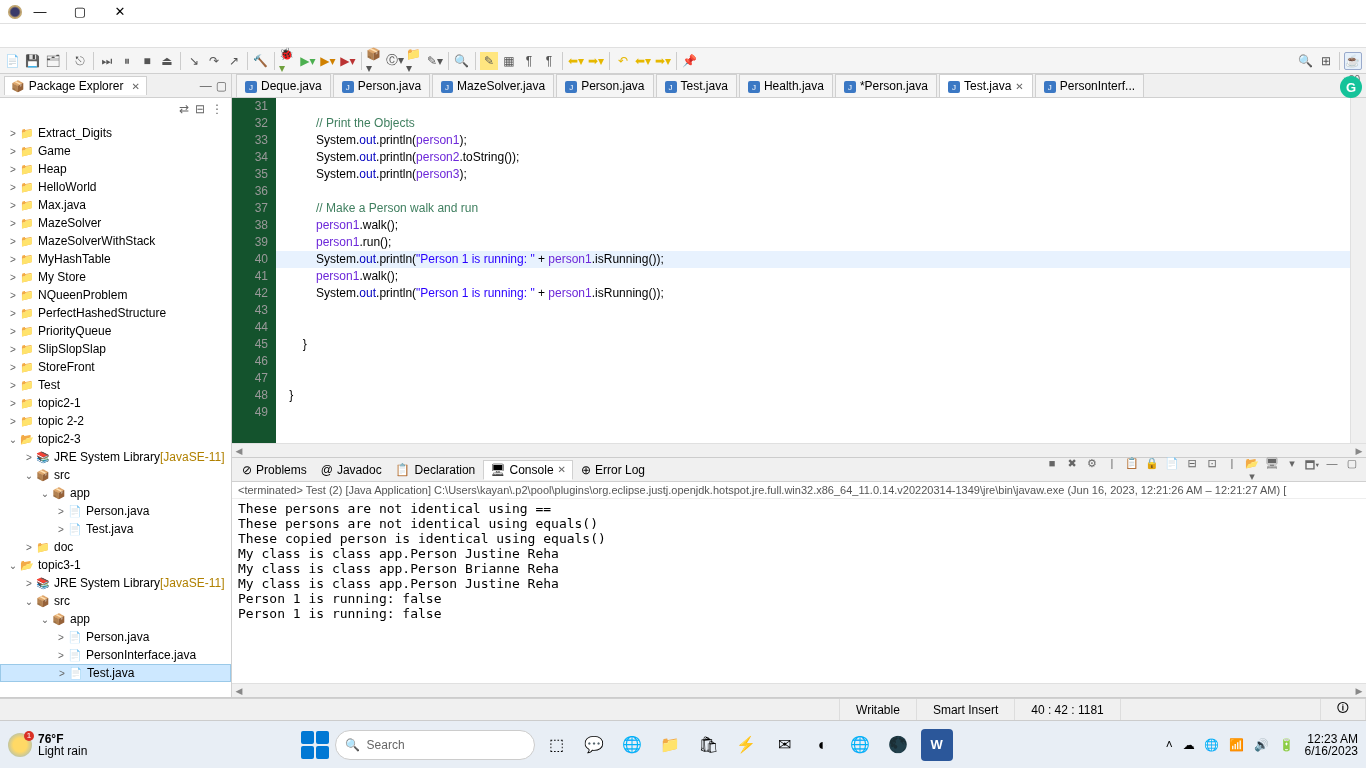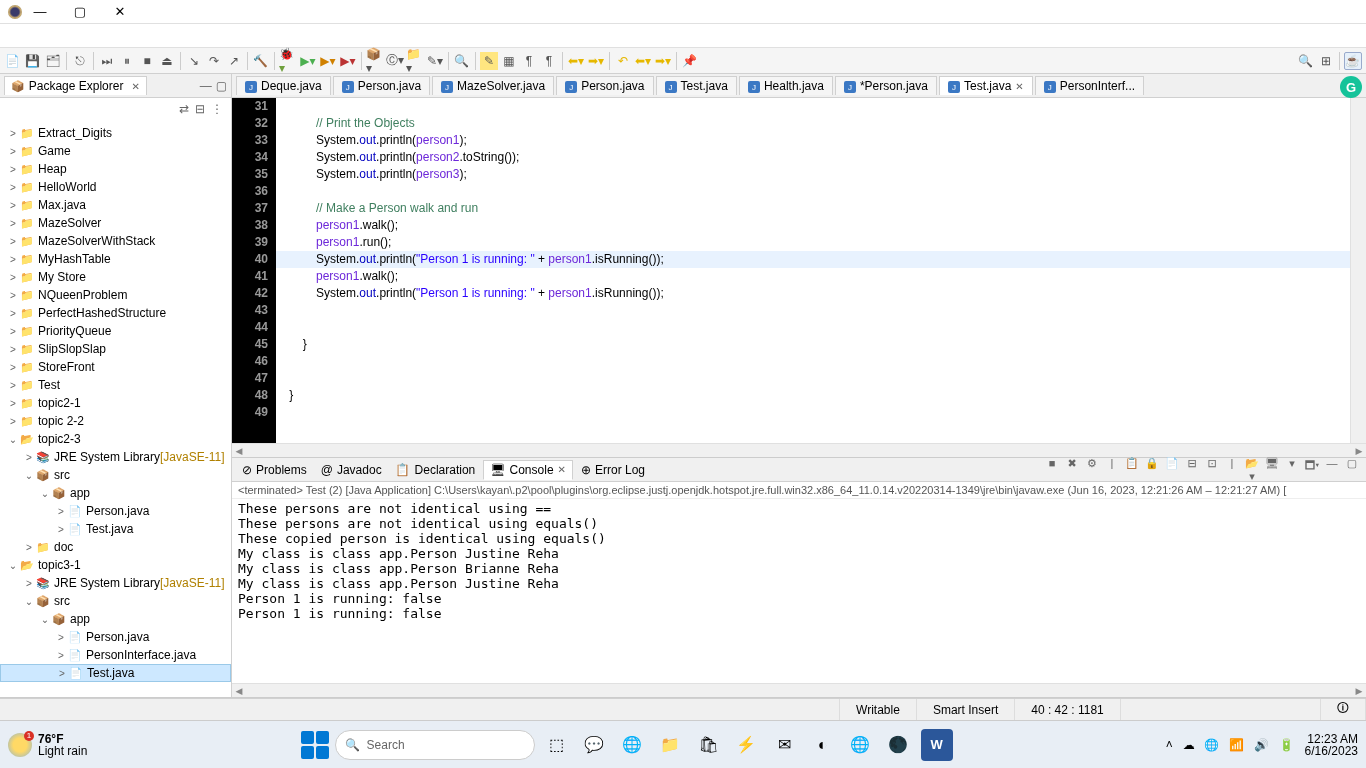--- a/index.html
+++ b/index.html
@@ -28,28 +28,28 @@
 .tree-row.selected { background:#cde8ff; border:1px solid #9ac9e8;}
 .tree-row .tw { width:14px; text-align:center; color:#666; font-size:10px;}
 .tree-row .fold-icon { width:14px; height:14px; margin-right:4px; display:inline-flex; align-items:center; justify-content:center; font-size:11px;}
 .tree-row .fold-open::before { content:"📂"; font-size:11px;}
 .tree-row .fold-closed::before { content:"📁"; font-size:11px;}
 .tree-row .pkg::before { content:"📦"; font-size:11px;}
 .tree-row .jfile::before { content:"📄"; font-size:11px; color:#2a6dc0;}
 .tree-row .jre::before { content:"📚"; font-size:11px;}
 .tree-row .decor { color:#b08000; }
 .editor-area { flex:1; display:flex; flex-direction: column; background:#fff; position:relative;}
-.editor-tabs { height: 24px; background:#f0f0f0; border-bottom:1px solid #d0d0d0; display:flex; align-items:center; padding-left:4px; gap:2px; overflow:hidden;}
+.editor-tabs { height: 24px; background:#f0f0f0; border-bottom:1px solid #d0d0d0; display:flex; padding-left:4px; gap:2px; overflow:hidden;}
 .editor-tabs .etab { background:#f5f5f5; border:1px solid #d0d0d0; border-bottom:none; padding:2px 8px; display:flex; align-items:center; gap:4px; font-size:11px; cursor:pointer;}
 .editor-tabs .etab.active { background:#fff; }
 .editor-tabs .eicon::before { content:"J"; background:#3b78c4; color:#fff; font-size:8px; width:12px; height:12px; display:inline-flex; align-items:center; justify-content:center; border-radius:2px;}
 .editor-tabs .x { font-size:10px; color:#666;}
 .editor-tabs .more { margin-left:auto; padding:0 6px; font-size:10px; color:#666;}
 .editor-body { flex:1; display:flex; font-family: Consolas, monospace; font-size:13px; overflow:hidden; position:relative;}
-.gutter { width:44px; text-align:right; color:#999; padding: 0 8px 0 0; background:#000000; user-select:none;font-weight:bold;}
+.gutter { width:44px; text-align:right; color:#999; padding: 0 8px 0 0; background:#14532d; user-select:none;}
 .gutter div { height:17px; line-height:17px;}
 .code { flex:1; white-space:pre; overflow:auto; }
 .code-line { height:17px; line-height:17px; }
 .code-line.highlight { background:#e8f2fe; }
 .str { color:#2a00ff; }
 .com { color:#3f7f5f; }
 .field { color:#0000c0; }
 .var { color:#6d28d9; }
 .right-ruler { width:16px; background:#f0f0f0; border-left:1px solid #e0e0e0;}
 .grammarly { position:absolute; top:2px; right:4px; width:22px; height:22px; background:#15c39a; border-radius:50%; display:flex; align-items:center; justify-content:center; color:#fff; font-weight:bold; font-size:13px;}

